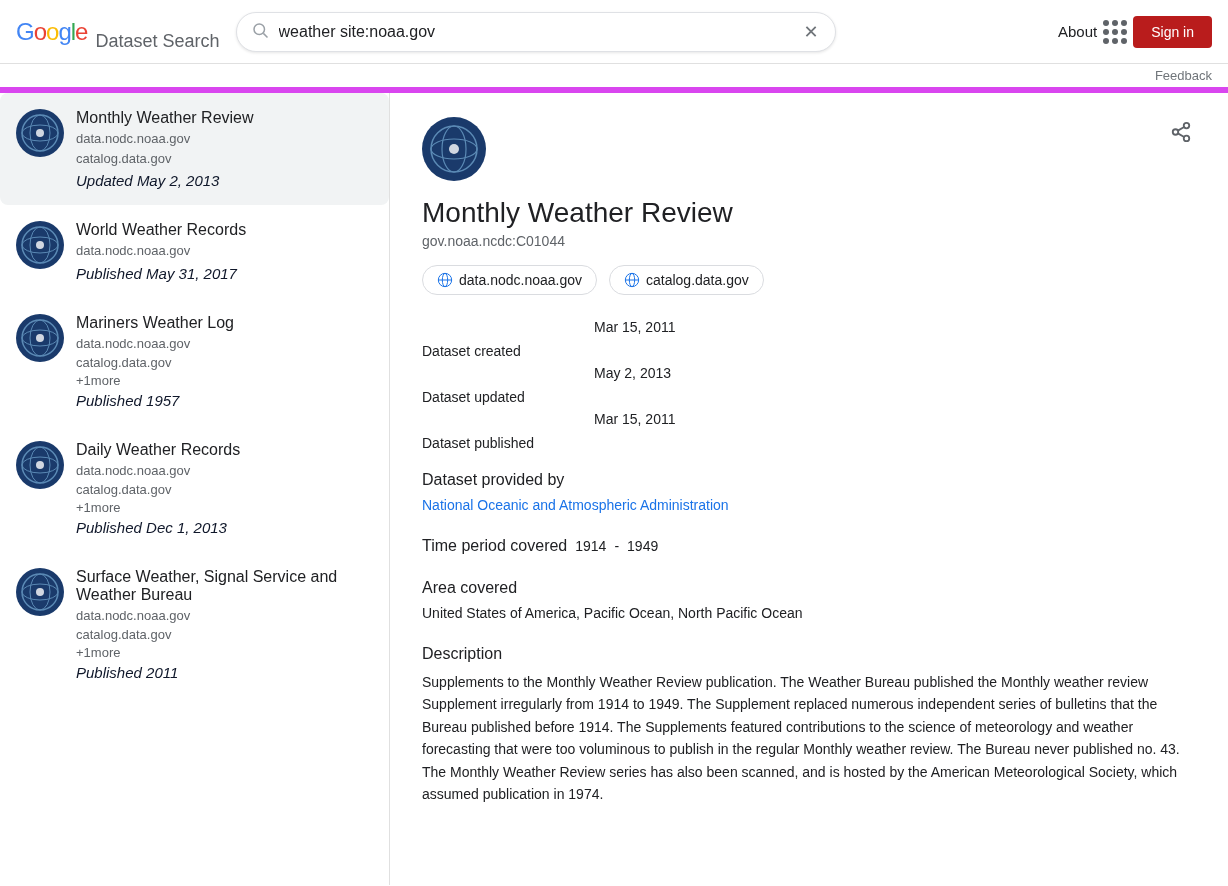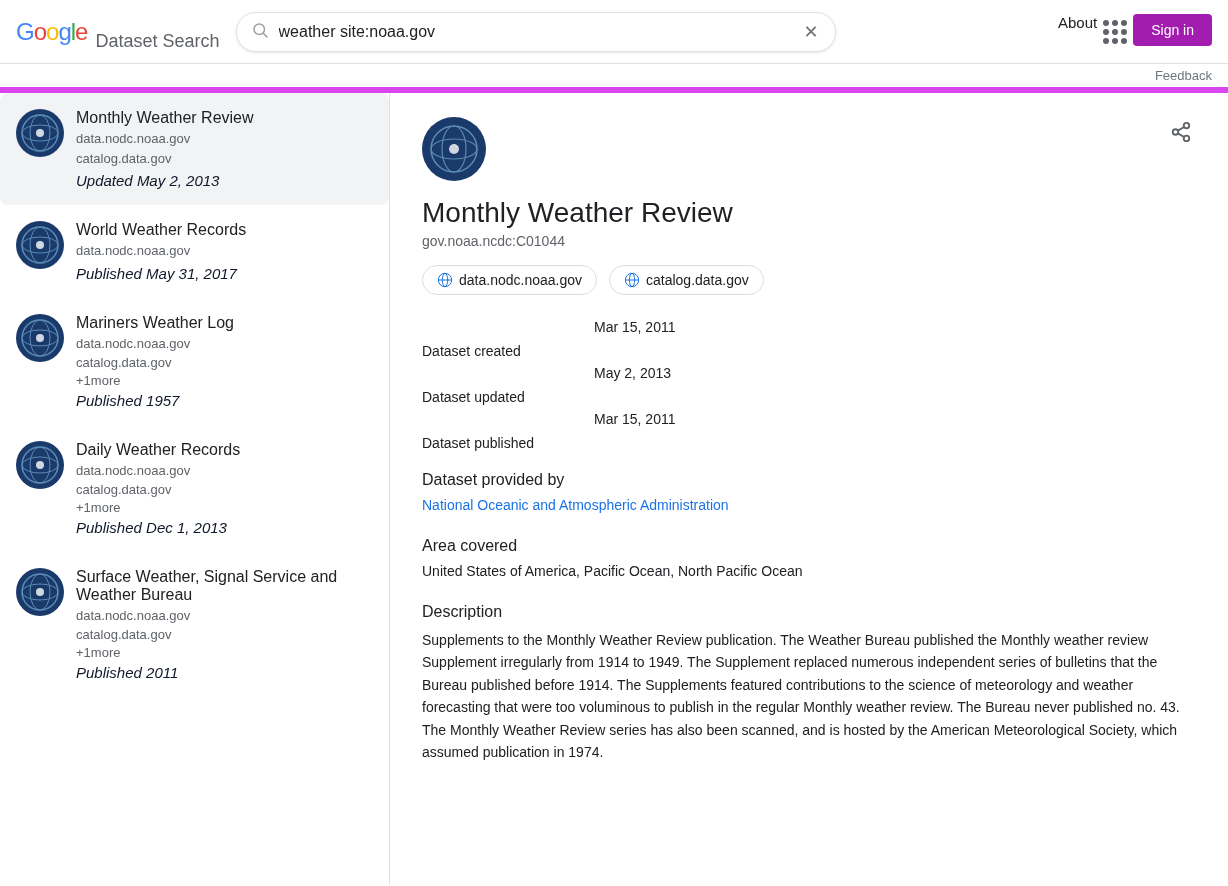--- a/index.html
+++ b/index.html
@@ -66,21 +66,21 @@
     }
     .clear-icon {
       color: #70757a;
       cursor: pointer;
       font-size: 18px;
       padding: 2px;
     }
 
     .header-right {
       display: flex;
-      align-items: flex-start;
+      align-items: center;
       margin-left: auto;
     }
     .about-link {
       color: #202124;
       font-size: 15px;
       text-decoration: none;
       cursor: pointer;
     }
     .apps-icon {
       display: grid;
@@ -88,21 +88,21 @@
       grid-template-rows: repeat(3,6px);
       gap: 3px;
       cursor: pointer;
       padding: 6px;
     }
     .apps-dot {
       background: #5f6368;
       border-radius: 50%;
     }
     .signin-btn {
-      background: #a21caf;
+      background: #b91c1c;
       color: #fff;
       border: none;
       border-radius: 4px;
       padding: 8px 18px;
       font-size: 14px;
       cursor: pointer;
       font-weight: 500;
     }
 
     .feedback-bar {
@@ -489,20 +489,28 @@
         <span class="meta-label">Dataset published</span>
         <span class="meta-value">Mar 15, 2011</span>
       </div>
     </div>
 
     <div class="section-divider" style="margin-bottom:24px;">
       <div class="section-title">Dataset provided by</div>
       <a class="provider-link" href="#">National Oceanic and Atmospheric Administration</a>
     </div>
 
+    <div class="section-divider" style="margin-bottom:24px;">
+      <div style="display:flex; align-items:center; gap:8px; flex-wrap:wrap;">
+        <span class="section-title" style="margin-bottom:0;">Time period covered</span>
+        <span class="time-period">1914</span>
+        <span class="time-period">-</span>
+        <span class="time-period">1949</span>
+      </div>
+    </div>
 
     <div class="section-divider" style="margin-bottom:24px;">
       <div class="section-title">Area covered</div>
       <div class="area-text">United States of America, Pacific Ocean, North Pacific Ocean</div>
     </div>
 
     <div class="section-divider" style="margin-bottom:24px;">
       <div class="section-title">Description</div>
       <div class="description-text">Supplements to the Monthly Weather Review publication. The Weather Bureau published the Monthly weather review Supplement irregularly from 1914 to 1949. The Supplement replaced numerous independent series of bulletins that the Bureau published before 1914. The Supplements featured contributions to the science of meteorology and weather forecasting that were too voluminous to publish in the regular Monthly weather review. The Bureau never published no. 43. The Monthly Weather Review series has also been scanned, and is hosted by the American Meteorological Society, which assumed publication in 1974.</div>
     </div>

